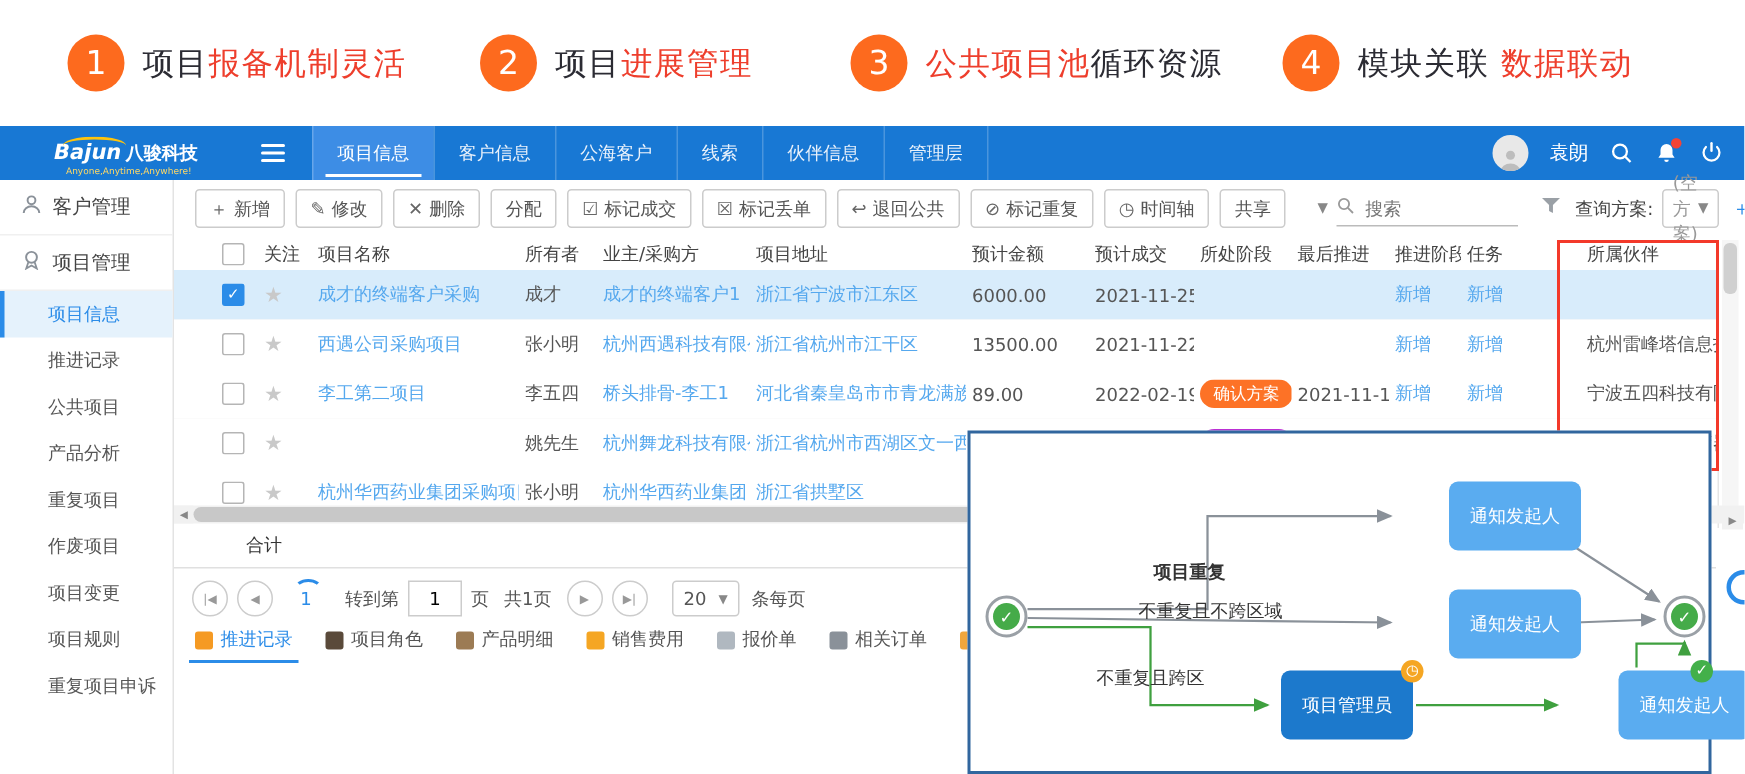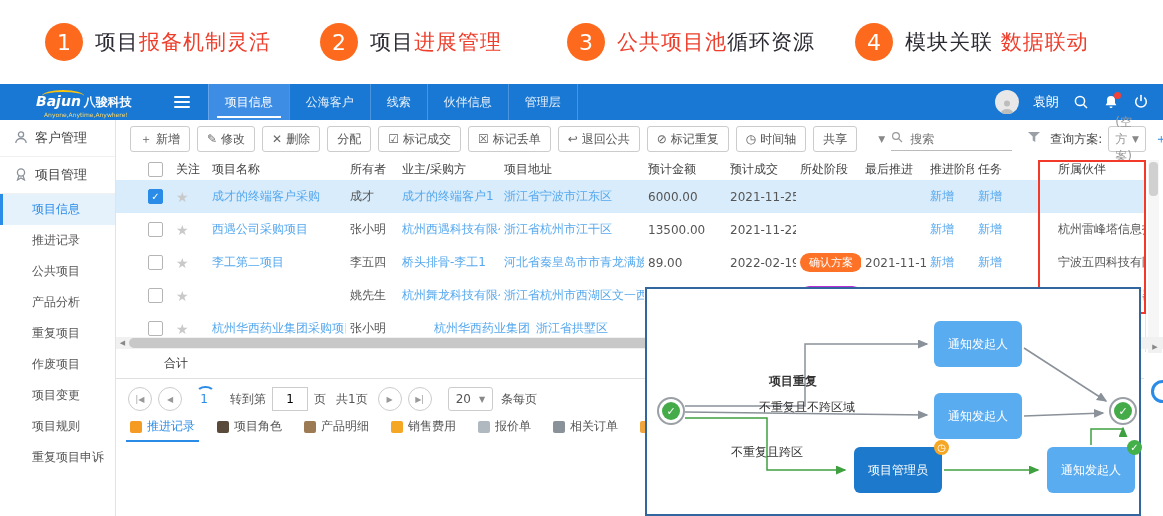--- a/index.html
+++ b/index.html
@@ -94,21 +94,21 @@
   .vsb-thumb{position:absolute;left:1px;top:2px;width:9px;height:34px;background:#d0d0d0;border-radius:4px;}
   .tbl-redge{position:absolute;left:1145px;top:160px;width:1px;height:192px;background:#e5e5e5;}
   .hsb-right{position:absolute;left:1148px;top:341px;width:14px;height:12px;background:#f1f1f1;color:#888;font-size:7px;
              display:flex;align-items:center;justify-content:center;z-index:3;cursor:pointer;}
   .bluering{position:absolute;left:1151px;top:380px;width:17px;height:17px;border:3px solid #2b8ce8;border-radius:50%;background:#fff;z-index:2;}
   .redrect{position:absolute;left:1038px;top:160px;width:104px;height:150px;border:2px solid #f3392a;z-index:4;pointer-events:none;}
   
   .flow{position:absolute;left:645px;top:287px;width:492px;height:225px;background:#fff;border:2px solid #31669e;z-index:5;}
   .fnode{position:absolute;width:88px;height:46px;border-radius:6px;color:#fff;font-size:12px;
          display:flex;align-items:center;justify-content:center;cursor:pointer;}
-  .fnode.light{background:#5aacf0;}
+  .fnode.light{background:#5aacf0;margin-left:32px;}
   .fnode.dark{background:#1c79cc;}
   .fbadge{position:absolute;width:15px;height:15px;border-radius:50%;color:#fff;font-size:10px;
           display:flex;align-items:center;justify-content:center;z-index:6;}
   .fbadge.clock{background:#f5a623;}
   .fbadge.check{background:#43b04a;}
   .flabel{position:absolute;font-size:12px;color:#333;white-space:nowrap;z-index:6;}
   .flow svg{position:absolute;left:0;top:0;}
 </style>
 </head>
 <body>
@@ -139,20 +139,21 @@
     <span class="logo-cn">八骏科技</span>
     <span class="logo-tag">Anyone,Anytime,Anywhere!</span>
   </div>
   <div class="burger">
       <div></div>
       <div></div>
       <div></div>
     </div>
   <div class="navtabs">
       <div class="navtab active">项目信息</div>
+      <div class="navtab">客户信息</div>
       <div class="navtab">公海客户</div>
       <div class="navtab">线索</div>
       <div class="navtab">伙伴信息</div>
       <div class="navtab">管理层</div>
     </div>
   <div class="navright">
     <div class="avatar">
       <svg width="16" height="16" viewBox="0 0 16 16">
           <circle cx="8" cy="5.5" r="3" fill="#bdbdbd"></circle>
           <path d="M1.5 16 a6.5 5 0 0 1 13 0 Z" fill="#bdbdbd"></path>
@@ -356,21 +357,21 @@
         <div class="cell" style="flex-basis: 40px;"><a>1</a></div>
         <div class="cell" style="flex-basis: 90px;">杭州市耀晨医疗器...</div>
       </div>
       <div class="trow" style="top: 192px;">
         <div class="cell" style="flex-basis: 56px;">
           <div class="ckbox"></div>
         </div>
         <div class="cell" style="flex-basis: 36px;"><span class="star">★</span></div>
         <div class="cell" style="flex-basis: 138px;"><a>杭州华西药业集团采购项目</a></div>
         <div class="cell" style="flex-basis: 52px;">张小明</div>
-        <div class="cell" style="flex-basis: 102px; margin-left: 32px;"><a>杭州华西药业集团</a></div>
+        <div class="cell" style="flex-basis: 102px;"><a>杭州华西药业集团</a></div>
         <div class="cell" style="flex-basis: 144px;"><a>浙江省拱墅区</a></div>
         <div class="cell" style="flex-basis: 82px;"></div>
         <div class="cell" style="flex-basis: 70px;"></div>
         <div class="cell" style="flex-basis: 65px;"></div>
         <div class="cell" style="flex-basis: 65px;"></div>
         <div class="cell" style="flex-basis: 48px;"></div>
         <div class="cell" style="flex-basis: 40px;"></div>
         <div class="cell" style="flex-basis: 40px;"></div>
         <div class="cell" style="flex-basis: 90px;"></div>
       </div>

